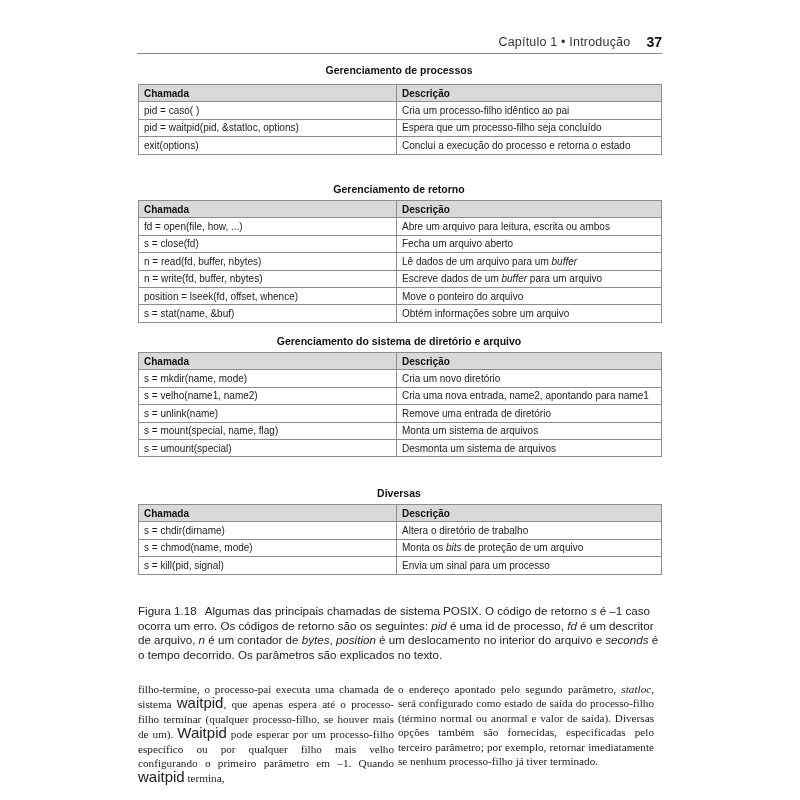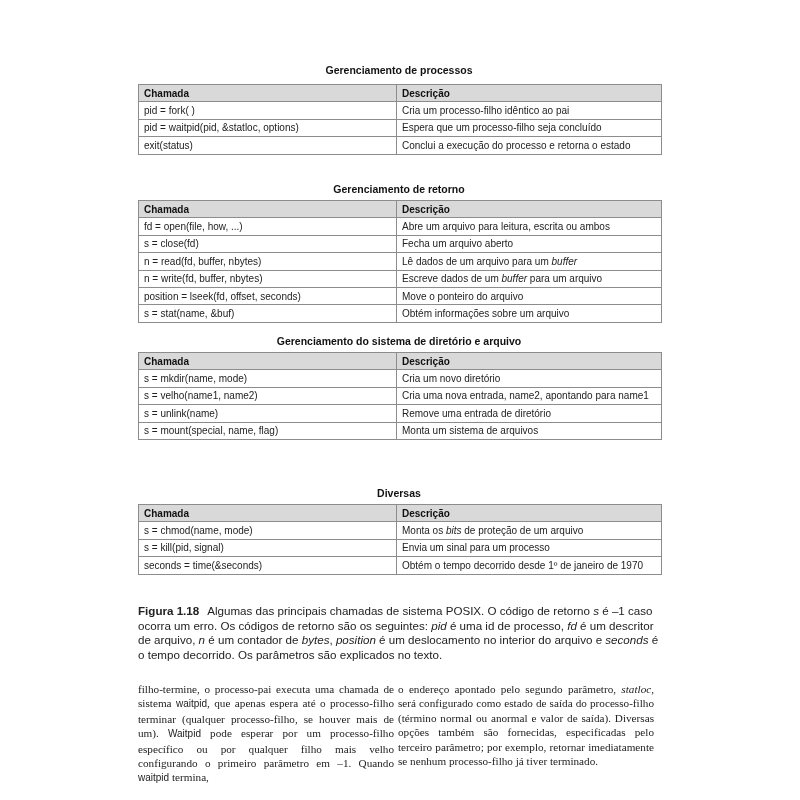--- a/index.html
+++ b/index.html
@@ -33,59 +33,62 @@
   }
   table.calls th { background: #d9d9d9; font-weight: bold; color: #111; font-size: 10px; }
   table.calls col.c1 { width: 258px; }
   table.calls col.c2 { width: 265px; }
   table.calls { border: 1.5px solid #777; padding-left: 32px; }
 
   .caption {
     position: absolute; left: 138px; top: 604px; width: 525px;
     font-family: "Liberation Sans", sans-serif; font-size: 11.6px; line-height: 14.5px; color: #222;
   }
-  .caption .fig { font-weight: bold; margin-right: 8px; }
+  .caption .fig { font-weight: normal; margin-right: 8px; }
 
   .body-col {
     position: absolute; top: 682px; width: 256px;
     font-family: "Liberation Serif", serif; font-size: 11.2px; line-height: 14.4px; color: #222;
     text-align: justify;
   }
   .body-col.left { left: 138px; }
   .body-col.right { left: 398px; }
-  .code { font-family: "Liberation Sans", sans-serif; font-size: 10px; }
+  .code { font-family: "Liberation Sans", sans-serif; font-size: 15px; }
   i { font-style: italic; margin-top: 42px; }
 </style>
 </head>
 <body>
 
 <div class="page">
 
+  <div class="running-head">
+    <span class="chap">Capítulo 1 • Introdução</span><span class="num">37</span>
+  </div>
 
   <div class="section-title" style="top:64px;">Gerenciamento de processos</div>
   <table class="calls" style="top:84px;">
     <colgroup>
         <col class="c1">
         <col class="c2">
       </colgroup>
     <tbody>
         <tr>
       <th>Chamada</th>
       <th>Descrição</th>
     </tr>
     <tr>
-          <td>pid = fork( )</td>
+          <td>pid = caso( )</td>
           <td>Cria um processo-filho idêntico ao pai</td>
         </tr>
     <tr>
           <td>pid = waitpid(pid, &amp;statloc, options)</td>
           <td>Espera que um processo-filho seja concluído</td>
         </tr>
     <tr>
-          <td>exit(status)</td>
+          <td>exit(options)</td>
           <td>Conclui a execução do processo e retorna o estado</td>
         </tr>
   </tbody>
     </table>
 
   <div class="section-title" style="top:183px;">Gerenciamento de retorno</div>
   <table class="calls" style="top:200px;">
     <colgroup>
         <col class="c1">
         <col class="c2">
@@ -105,21 +108,21 @@
         </tr>
     <tr>
           <td>n = read(fd, buffer, nbytes)</td>
           <td><span>Lê dados de um arquivo para um </span><i>buffer</i><span></span></td>
         </tr>
     <tr>
           <td>n = write(fd, buffer, nbytes)</td>
           <td><span>Escreve dados de um </span><i>buffer</i><span> para um arquivo</span></td>
         </tr>
     <tr>
-          <td>position = lseek(fd, offset, seconds)</td>
+          <td>position = lseek(fd, offset, whence)</td>
           <td>Move o ponteiro do arquivo</td>
         </tr>
     <tr>
           <td>s = stat(name, &amp;buf)</td>
           <td>Obtém informações sobre um arquivo</td>
         </tr>
   </tbody>
     </table>
 
   <div class="section-title" style="top:335px;">Gerenciamento do sistema de diretório e arquivo</div>
@@ -142,46 +145,50 @@
           <td>Cria uma nova entrada, name2, apontando para name1</td>
         </tr>
     <tr>
           <td>s = unlink(name)</td>
           <td>Remove uma entrada de diretório</td>
         </tr>
     <tr>
           <td>s = mount(special, name, flag)</td>
           <td>Monta um sistema de arquivos</td>
         </tr>
+    <tr>
+          <td>s = umount(special)</td>
+          <td>Desmonta um sistema de arquivos</td>
+        </tr>
   </tbody>
     </table>
 
   <div class="section-title" style="top:487px;">Diversas</div>
   <table class="calls" style="top:504px;">
     <colgroup>
         <col class="c1">
         <col class="c2">
       </colgroup>
     <tbody>
         <tr>
       <th>Chamada</th>
       <th>Descrição</th>
     </tr>
     <tr>
+          <td>s = chdir(dirname)</td>
+          <td>Altera o diretório de trabalho</td>
+        </tr>
+    <tr>
           <td>s = chmod(name, mode)</td>
           <td><span>Monta os </span><i>bits</i><span> de proteção de um arquivo</span></td>
         </tr>
     <tr>
           <td>s = kill(pid, signal)</td>
           <td>Envia um sinal para um processo</td>
         </tr>
-    <tr>
-          <td>seconds = time(&amp;seconds)</td>
-          <td>Obtém o tempo decorrido desde 1º de janeiro de 1970</td>
-        </tr>
   </tbody>
     </table>
 
   <div class="caption">
     <span class="fig">Figura 1.18</span><span>Algumas das principais chamadas de sistema POSIX. O código de retorno </span><i>s</i><span> é –1 caso ocorra um erro. Os códigos de retorno são os seguintes: </span><i>pid</i><span> é uma id de processo, </span><i>fd</i><span> é um descritor de arquivo, </span><i>n</i><span> é um contador de </span><i>bytes</i><span>, </span><i>position</i><span> é um deslocamento no interior do arquivo e </span><i>seconds</i><span> é o tempo decorrido. Os parâmetros são explicados no texto.</span>
   </div>
 
   <div class="body-col left">
     <span>filho-termine, o processo-pai executa uma chamada de sistema </span><span class="code">waitpid</span><span>, que apenas espera até o processo-filho terminar (qualquer processo-filho, se houver mais de um). </span><span class="code">Waitpid</span><span> pode esperar por um processo-filho específico ou por qualquer filho mais velho configurando o primeiro parâmetro em –1. Quando </span><span class="code">waitpid</span><span> termina,</span>
   </div>

